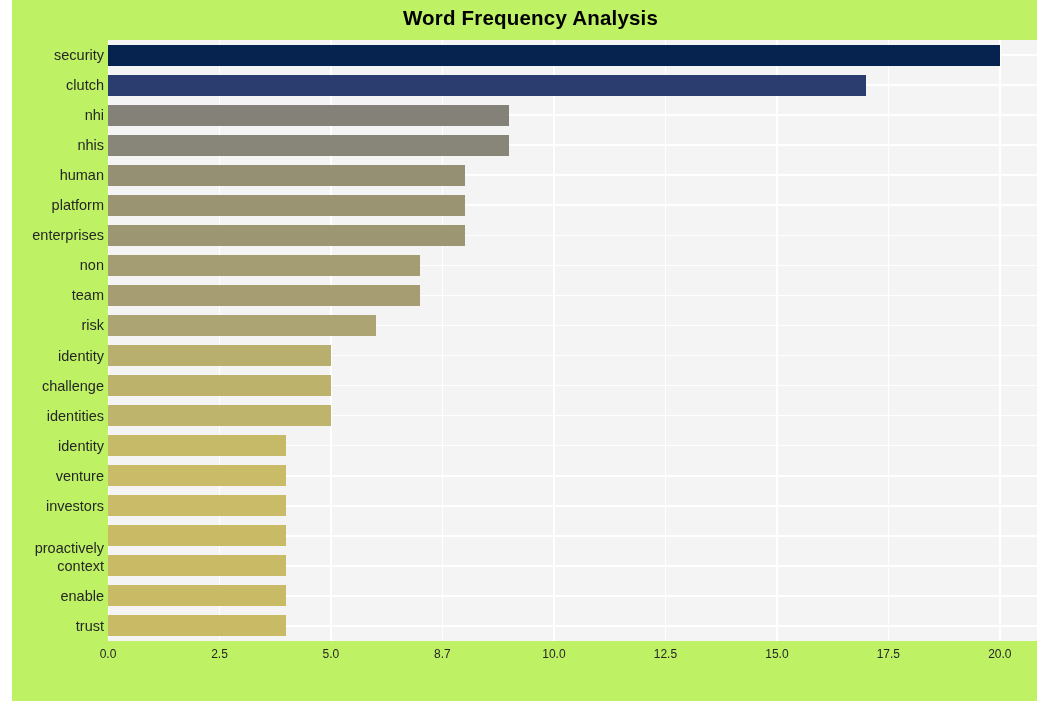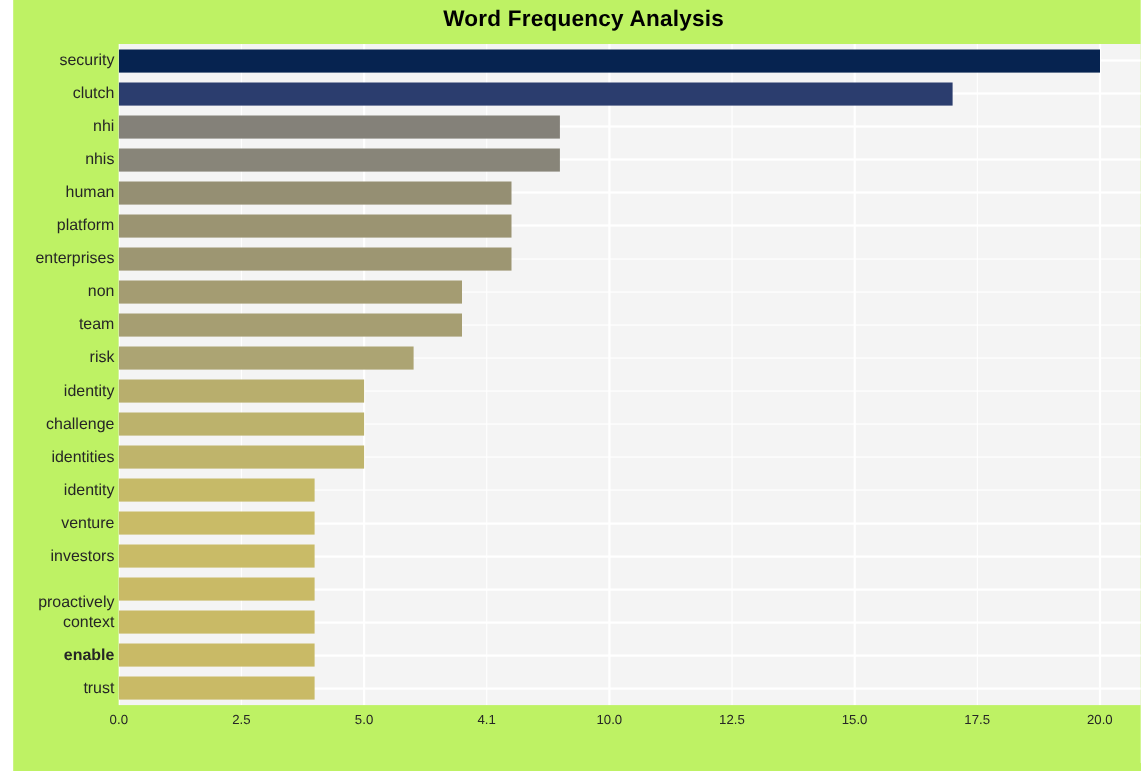--- a/index.html
+++ b/index.html
@@ -196,29 +196,29 @@
       <div class="ytick" style="top: 248.425px;">team</div>
       <div class="ytick" style="top: 278.475px;">risk</div>
       <div class="ytick" style="top: 308.525px;">identity</div>
       <div class="ytick" style="top: 338.575px;">challenge</div>
       <div class="ytick" style="top: 368.625px;">identities</div>
       <div class="ytick" style="top: 398.675px;">identity</div>
       <div class="ytick" style="top: 428.725px;">venture</div>
       <div class="ytick" style="top: 458.775px; padding-left: 16px;">investors</div>
       <div class="ytick" style="top: 488.825px; margin-top: 12px;">proactively</div>
       <div class="ytick" style="top: 518.875px;">context</div>
-      <div class="ytick" style="top: 548.925px; font-weight: bold;">enable</div>
+      <div class="ytick" style="top: 548.925px;">enable</div>
       <div class="ytick" style="top: 578.975px;">trust</div>
     </div>
 
   <div id="x-axis">
       <div class="xtick" style="left: 0px;">0.0</div>
       <div class="xtick" style="left: 111.483px;">2.5</div>
       <div class="xtick" style="left: 222.967px;">5.0</div>
-      <div class="xtick" style="left: 334.45px;">4.1</div>
+      <div class="xtick" style="left: 334.45px;">8.7</div>
       <div class="xtick" style="left: 445.933px;">10.0</div>
       <div class="xtick" style="left: 557.416px;">12.5</div>
       <div class="xtick" style="left: 668.9px;">15.0</div>
       <div class="xtick" style="left: 780.383px;">17.5</div>
       <div class="xtick" style="left: 891.866px;">20.0</div>
     </div>
 
 
 </div>
 

